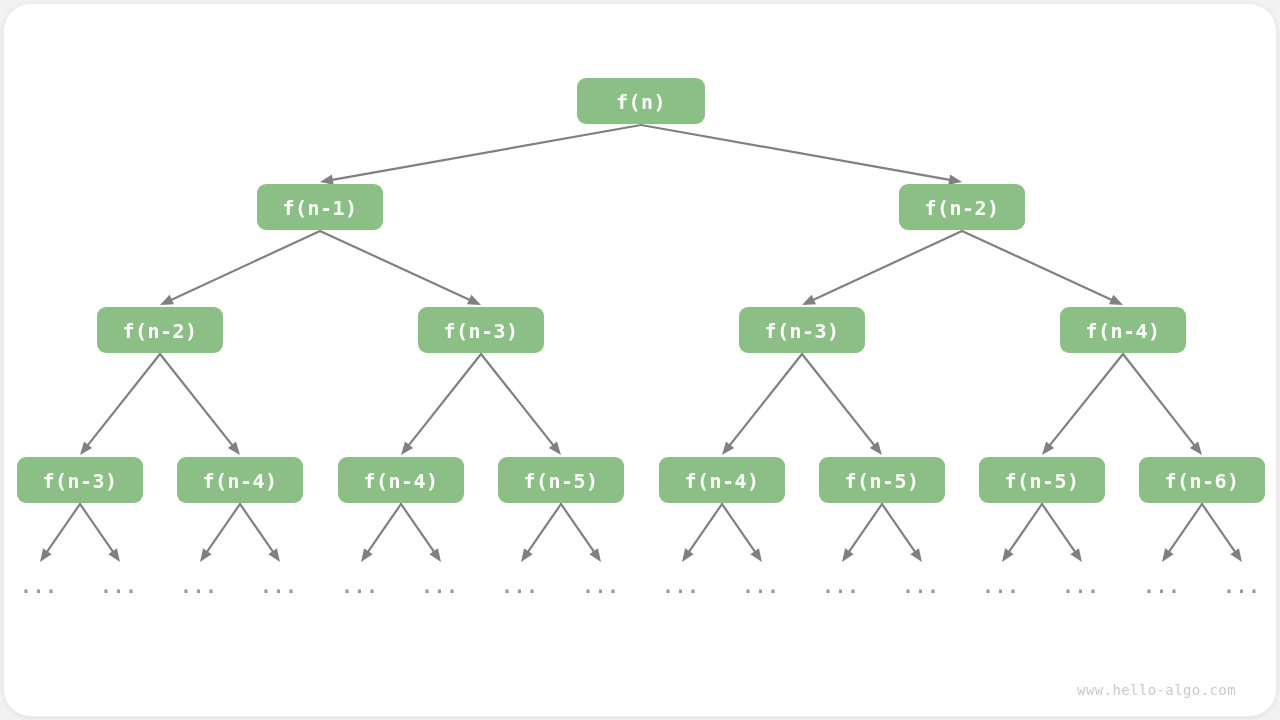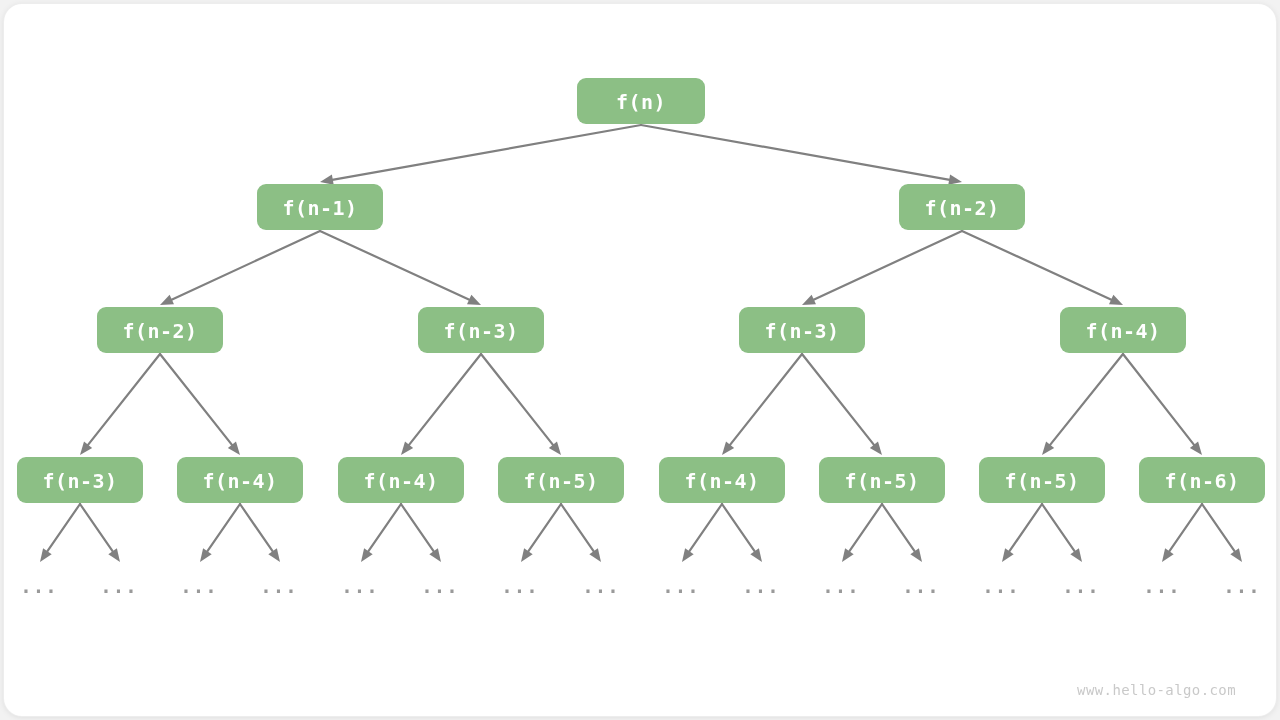--- a/index.html
+++ b/index.html
@@ -21,21 +21,21 @@
   }
 
   
   #card {
     position: absolute;
     left: 4px;
     top: 4px;
     width: 1272px;
     height: 712px;
     background: #ffffff;
-    border-radius: 18px;
+    border-radius: 27px;
     box-shadow: 0 0 0 1px #ededed, 0 1px 6px rgba(0,0,0,0.10);
     overflow: hidden;
   }
 
   #diagram {
     position: absolute;
     left: 0;
     top: 0;
     width: 1272px;
     height: 712px;

